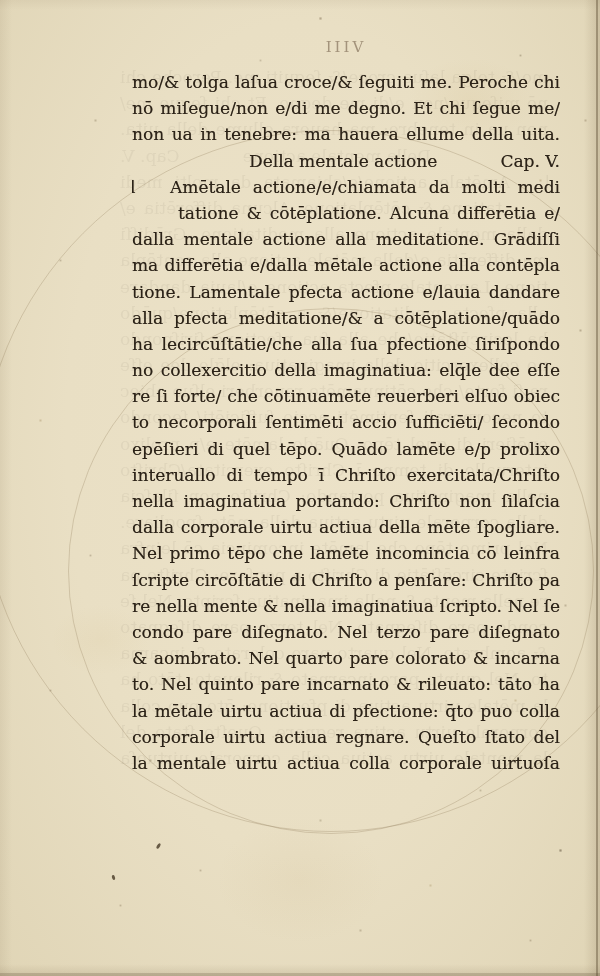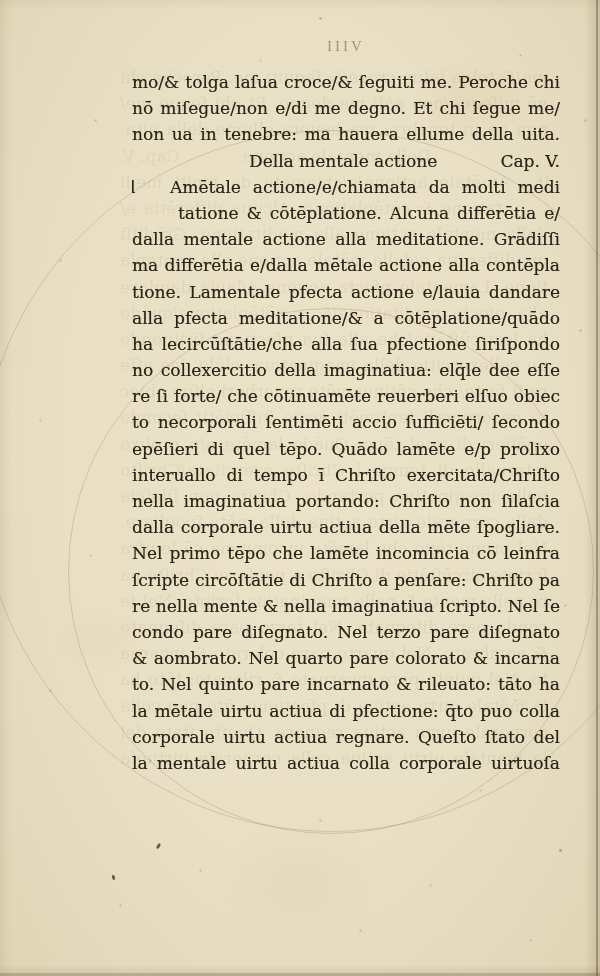--- a/index.html
+++ b/index.html
@@ -32,21 +32,21 @@
       480px 790px 0 0.4px rgba(105,88,60,0.28), 320px 820px 0 0.5px rgba(105,88,60,0.25),
       560px 850px 0 0.6px rgba(70,58,38,0.45), 200px 870px 0 0.4px rgba(105,88,60,0.30),
       430px 885px 0 0.5px rgba(140,110,60,0.25), 120px 905px 0 0.4px rgba(105,88,60,0.30),
       360px 930px 0 0.5px rgba(105,88,60,0.28), 530px 940px 0 0.4px rgba(105,88,60,0.30),
       260px 60px 0 0.4px rgba(105,88,60,0.25), 585px 120px 0 0.5px rgba(105,88,60,0.30);}
   .ink-mark{position:absolute;background:#473a26;border-radius:60% 40% 60% 40%;opacity:0.8;}
   .mark1{left:157px;top:843px;width:3px;height:6px;transform:rotate(28deg);}
   .mark2{left:112px;top:875px;width:3px;height:5px;transform:rotate(-22deg);}
   .folio{
     position:absolute;left:132px;top:38px;width:428px;text-align:center;
-    font-size:15px;letter-spacing:3px;color:#a3937b;font-family:Liberation Serif, serif;
+    font-size:15px;letter-spacing:3px;color:#a3937b;
   }
   .textblock{
     position:absolute;left:132px;top:69px;width:428px;z-index:3;
     color:#2b2217;font-size:17px;
     text-shadow:0.2px 0.2px 0 rgba(43,33,24,0.45);
   }
   .line{
     height:26.2px;line-height:26.2px;overflow:hidden;
     text-align:justify;text-align-last:justify;
   }

